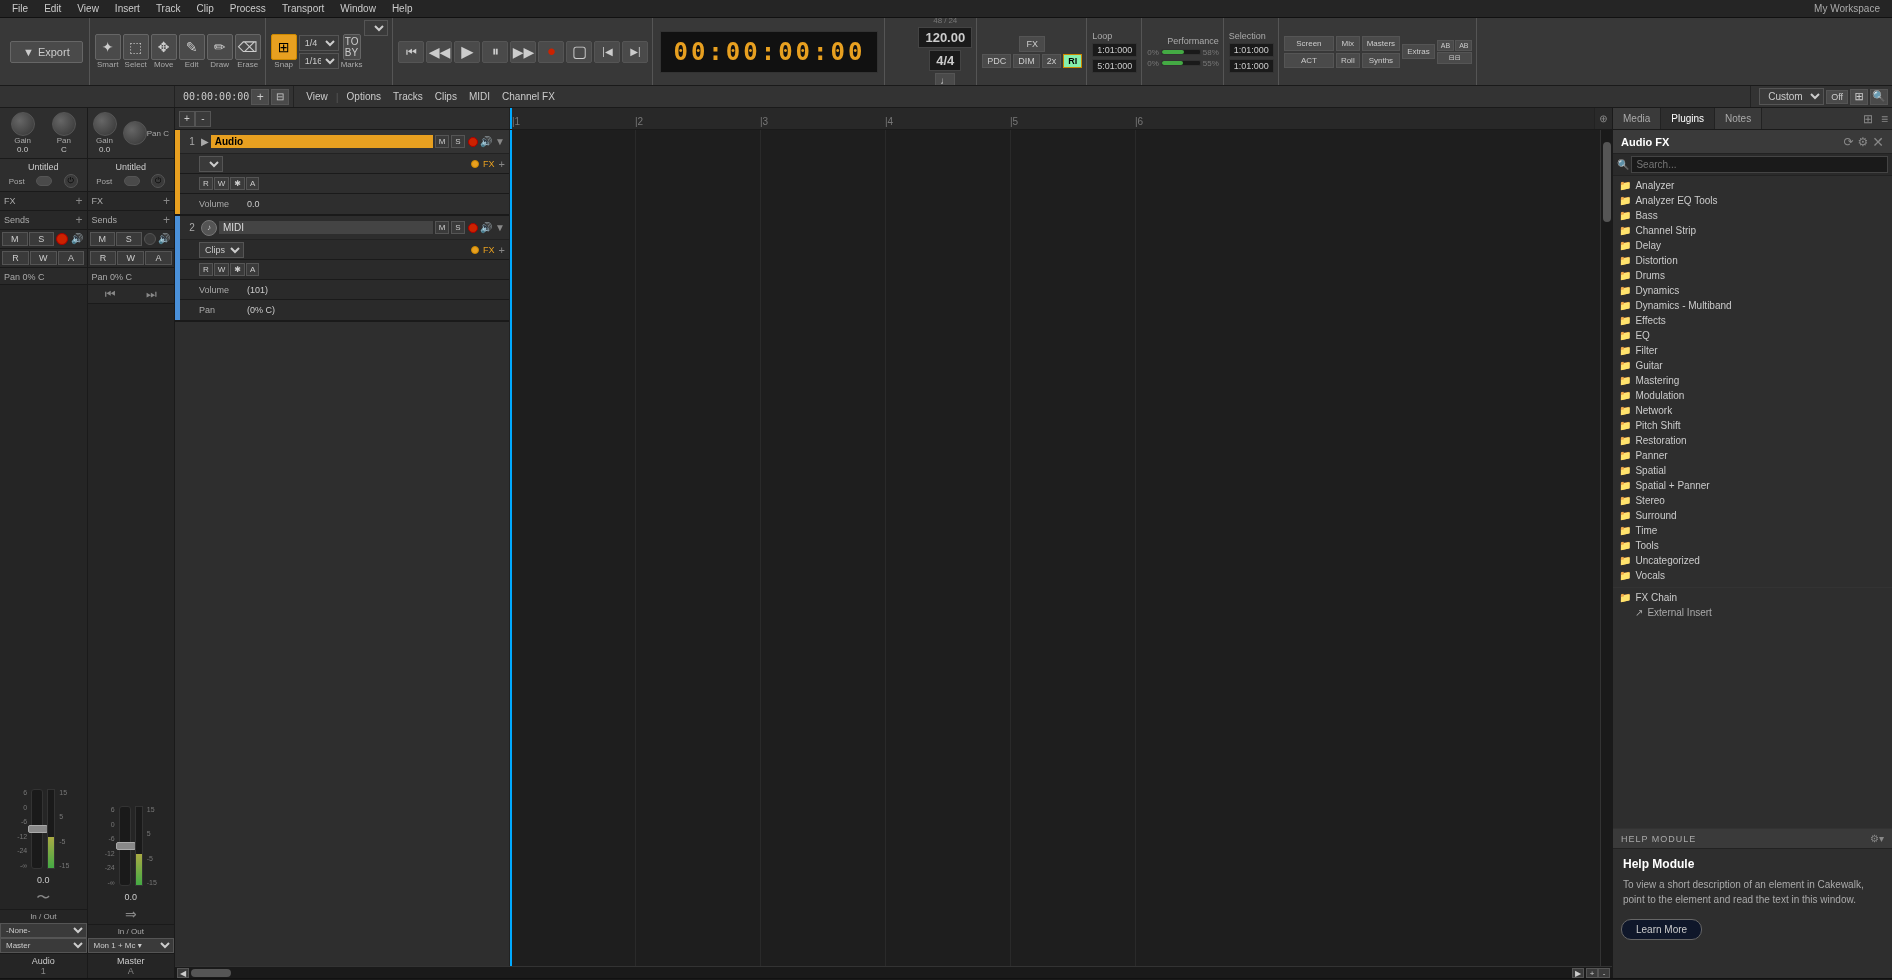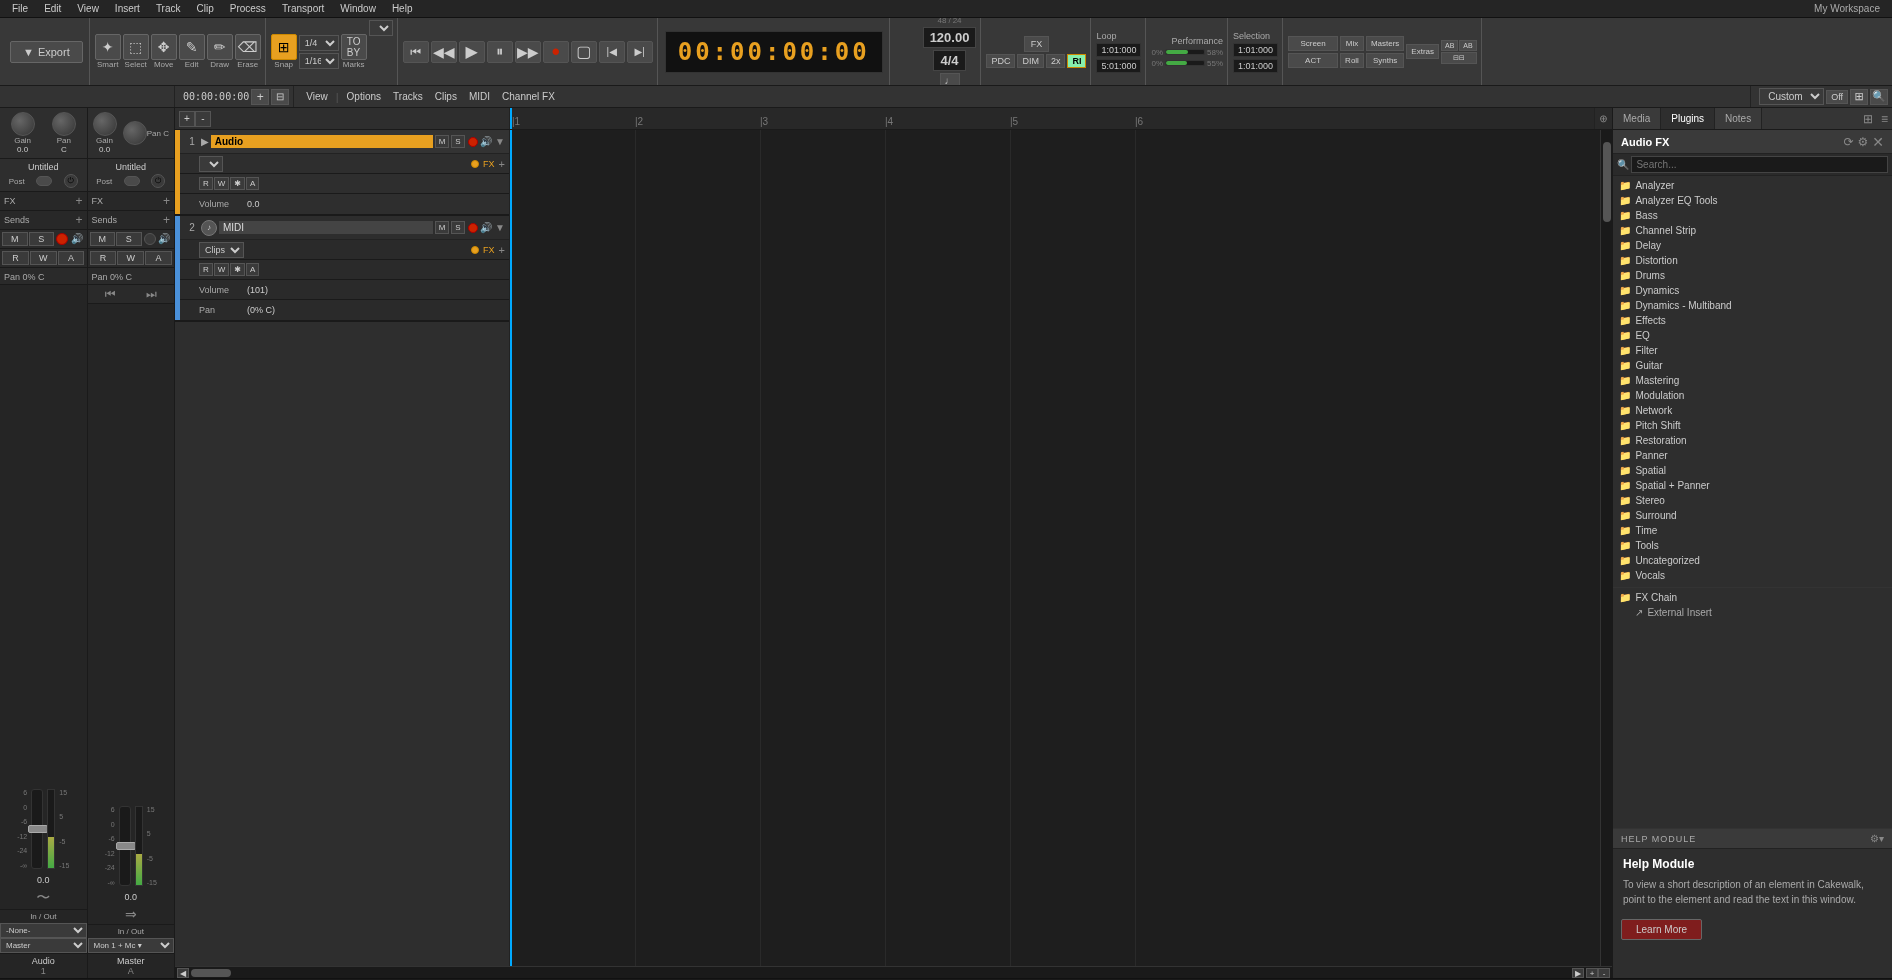--- a/index.html
+++ b/index.html
@@ -98,21 +98,21 @@
     </div>
     <div style="display:flex; flex-direction:column; align-items:center; gap:2px;">
       <select style="background:#3a3a3a; border:1px solid #555; color:#ccc; font-size:9px; width:40px; padding:1px;">
         <option>1/4</option>
       </select>
       <select style="background:#3a3a3a; border:1px solid #555; color:#ccc; font-size:9px; width:40px; padding:1px;">
         <option>1/16</option>
       </select>
     </div>
     <div style="display:flex; flex-direction:column; align-items:center;">
-      <div style="width:26px; height:26px; background:#4a4a4a; border:1px solid #666; display:flex; align-items:center; justify-content:center; border-radius:2px; font-size:10px; color:#ccc;">TO<br>BY</div>
+      <div style="width:18px; height:26px; background:#4a4a4a; border:1px solid #666; display:flex; align-items:center; justify-content:center; border-radius:2px; font-size:10px; color:#ccc;">TO<br>BY</div>
       <span style="font-size:8px; color:#aaa;">Marks</span>
     </div>
     <select style="background:#3a3a3a; border:1px solid #555; color:#ccc; font-size:9px; width:24px; padding:1px; align-self:flex-start; margin-top:2px;">
       <option>3</option>
     </select>
   </div>
 
   <div class="toolbar-section" style="padding:0 4px; border-right:1px solid #555; height:100%; display:flex; align-items:center; gap:2px;">
     <button class="play-btn" style="font-size:12px;">⏮</button>
     <button class="play-btn">◀◀</button>
@@ -767,21 +767,21 @@
     </div>
 
     <div id="help-module" style="background:#2e2e2e; border-top:1px solid #333; min-height:150px; max-height:200px;">
       <div style="background:#3a3a3a; padding:4px 8px; font-size:9px; color:#aaa; letter-spacing:2px; display:flex; justify-content:space-between; align-items:center; border-bottom:1px solid #222;">
         <span style="letter-spacing:1px;">HELP MODULE</span>
         <button style="background:transparent; border:none; color:#888; font-size:10px; cursor:pointer; display:flex; align-items:center; gap:2px;">⚙▾</button>
       </div>
       <div style="font-size:12px; font-weight:bold; color:#fff; padding:8px 10px 4px;">Help Module</div>
       <div style="font-size:10px; color:#aaa; padding:2px 10px 8px; line-height:1.5;">To view a short description of an element in Cakewalk, point to the element and read the text in this window.</div>
       <div style="padding:4px 8px;">
-        <button style="background:#7f1d1d; border:1px solid #666; color:#ccc; font-size:10px; padding:4px 14px; cursor:pointer; border-radius:2px;">Learn More</button>
+        <button style="background:#0f172a; border:1px solid #666; color:#ccc; font-size:10px; padding:4px 14px; cursor:pointer; border-radius:10px;">Learn More</button>
       </div>
     </div>
   </div>
 </div>
 
 <div id="bottom-bar" style="height:14px; background:#1a1a1a; border-top:1px solid #111; display:flex; align-items:center; padding:0 4px; font-size:9px; color:#777;">
 
   <button style="background:#333; border:1px solid #444; color:#888; font-size:9px; width:14px; height:12px; cursor:pointer; display:flex; align-items:center; justify-content:center;">+</button>
   <button style="background:#333; border:1px solid #444; color:#888; font-size:9px; width:14px; height:12px; cursor:pointer; display:flex; align-items:center; justify-content:center;">-</button>
 </div>

